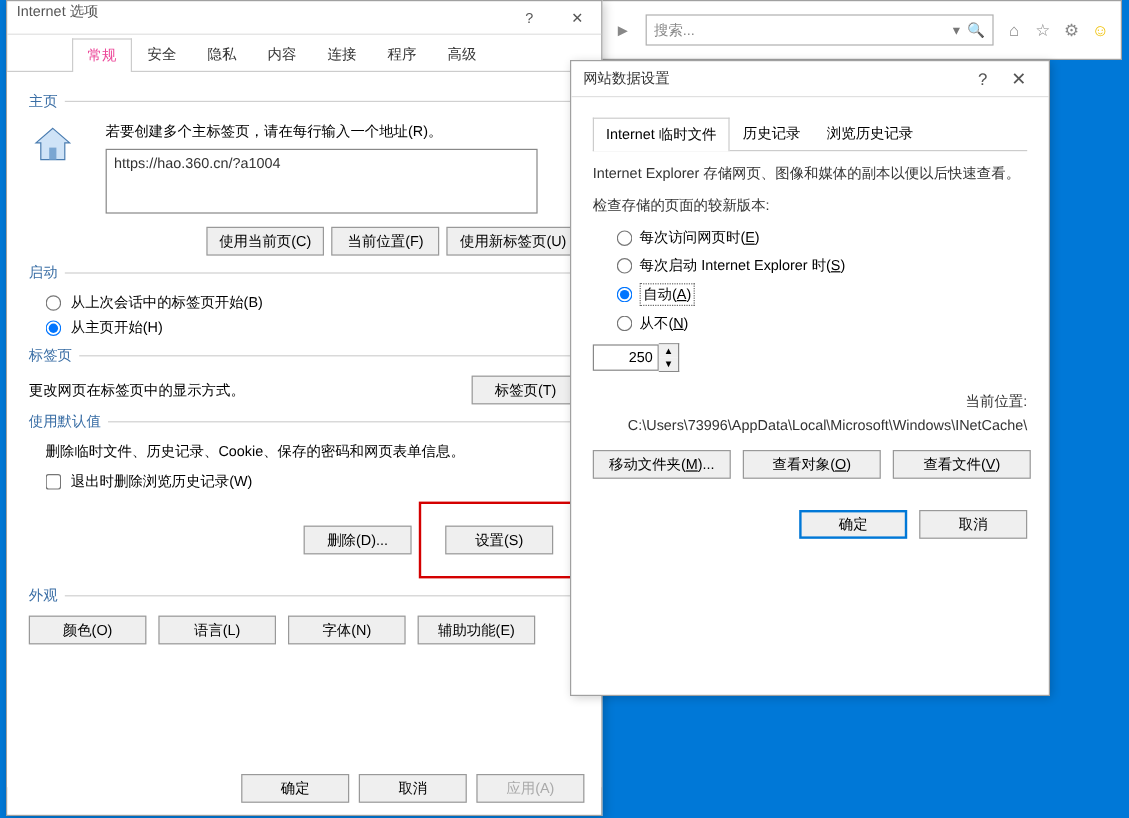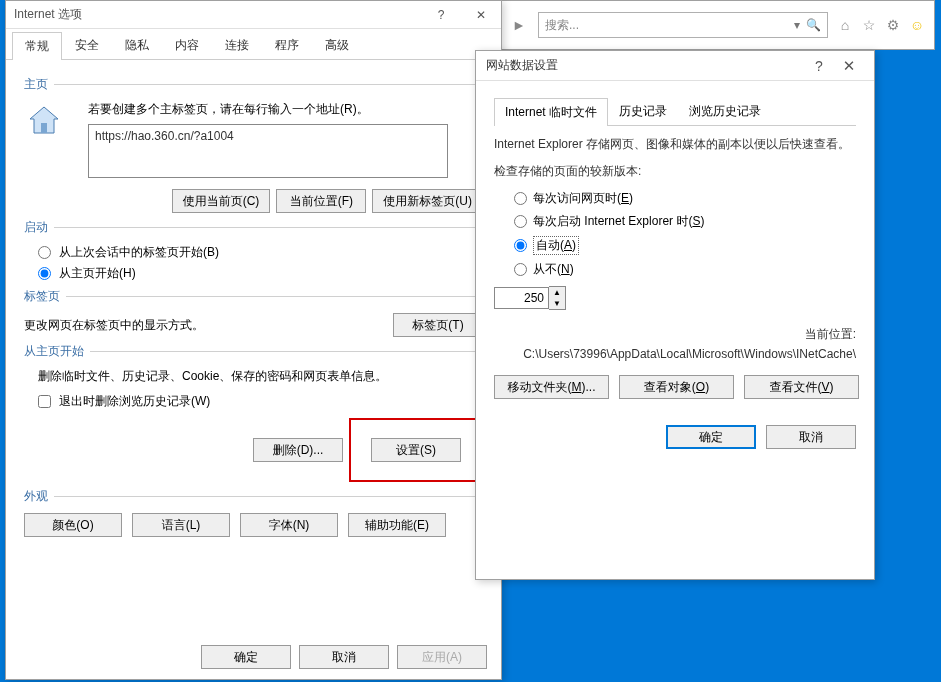--- a/index.html
+++ b/index.html
@@ -2,28 +2,28 @@
 <html><head>
 <meta charset="utf-8">
 <style>
 * { box-sizing: border-box; margin: 0; padding: 0; font-family: "Microsoft YaHei", "Segoe UI", sans-serif; font-size: 12px; }
 body { width: 941px; height: 682px; background: #0078d7; position: relative; overflow: hidden; }
 
 .dialog { position: absolute; background: #fff; border: 1px solid #a0a0a0; box-shadow: 2px 2px 8px rgba(0,0,0,0.2); }
 .dialog-left { left: 5px; top: 0; width: 497px; height: 680px; }
 .dialog-right { left: 475px; top: 0; width: 400px; height: 530px; }
 
-.titlebar { height: 28px; display: flex; align-items: center; padding-left: 8px; border-bottom: 1px solid #e0e0e0; gap: 34px; }
+.titlebar { height: 28px; display: flex; padding-left: 8px; border-bottom: 1px solid #e0e0e0; gap: 34px; }
 .title-text { flex: 1; color: #555; }
 .win-btns { display: flex; }
 .win-btn { width: 40px; height: 28px; display: flex; align-items: center; justify-content: center; color: #555; cursor: default; }
 
 .tabs { display: flex; padding: 0 6px; border-bottom: 1px solid #ccc; margin-top: 2px; }
 .tab { padding: 5px 12px; border: 1px solid transparent; border-bottom: none; color: #333; cursor: default; }
-.tab.active { border-color: #ccc; background: #fff; position: relative; top: 1px; color: #404040; }
+.tab.active { border-color: #ccc; background: #fff; position: relative; top: 1px; color: #ec4899; margin-left: 48px; }
 
 .body { padding: 10px 18px; background: #fff; height: calc(100% - 82px); }
 .hr-row { display:flex; align-items:center; margin: 6px 0 8px 0; }
 .hr-row .lbl { color:#3a6ea5; margin-right:6px; }
 .hr-row .line { flex:1; height:1px; background:#d0d0d0; }
 
 .home-row { display: flex; align-items: flex-start; gap: 24px; margin-top: 6px; }
 .home-icon { width: 40px; height: 40px; display:flex; align-items:center; justify-content:center; }
 .textarea { width: 360px; height: 54px; border: 1px solid #888; padding: 4px 6px; resize: none; font-size: 12px; color: #333; }
 
@@ -179,21 +179,21 @@
     <div class="hr-row">
         <span class="lbl">标签页</span>
         <div class="line"></div>
       </div>
     <div style="display:flex; justify-content:space-between; align-items:center;">
       <span>更改网页在标签页中的显示方式。</span>
       <div class="btn">标签页(T)</div>
     </div>
 
     <div class="hr-row">
-        <span class="lbl">从主页开始</span>
+        <span class="lbl">使用默认值</span>
         <div class="line"></div>
       </div>
     <div style="margin:4px 0 8px 14px;">删除临时文件、历史记录、Cookie、保存的密码和网页表单信息。</div>
     <div class="check-row">
         <input type="checkbox" style="">
         <span>退出时删除浏览历史记录(W)</span>
       </div>
     <div class="btn-row" style="align-items:center;">
       <div class="btn">删除(D)...</div>
       <div class="red-box" style="padding:18px 20px;text-align:right;">

